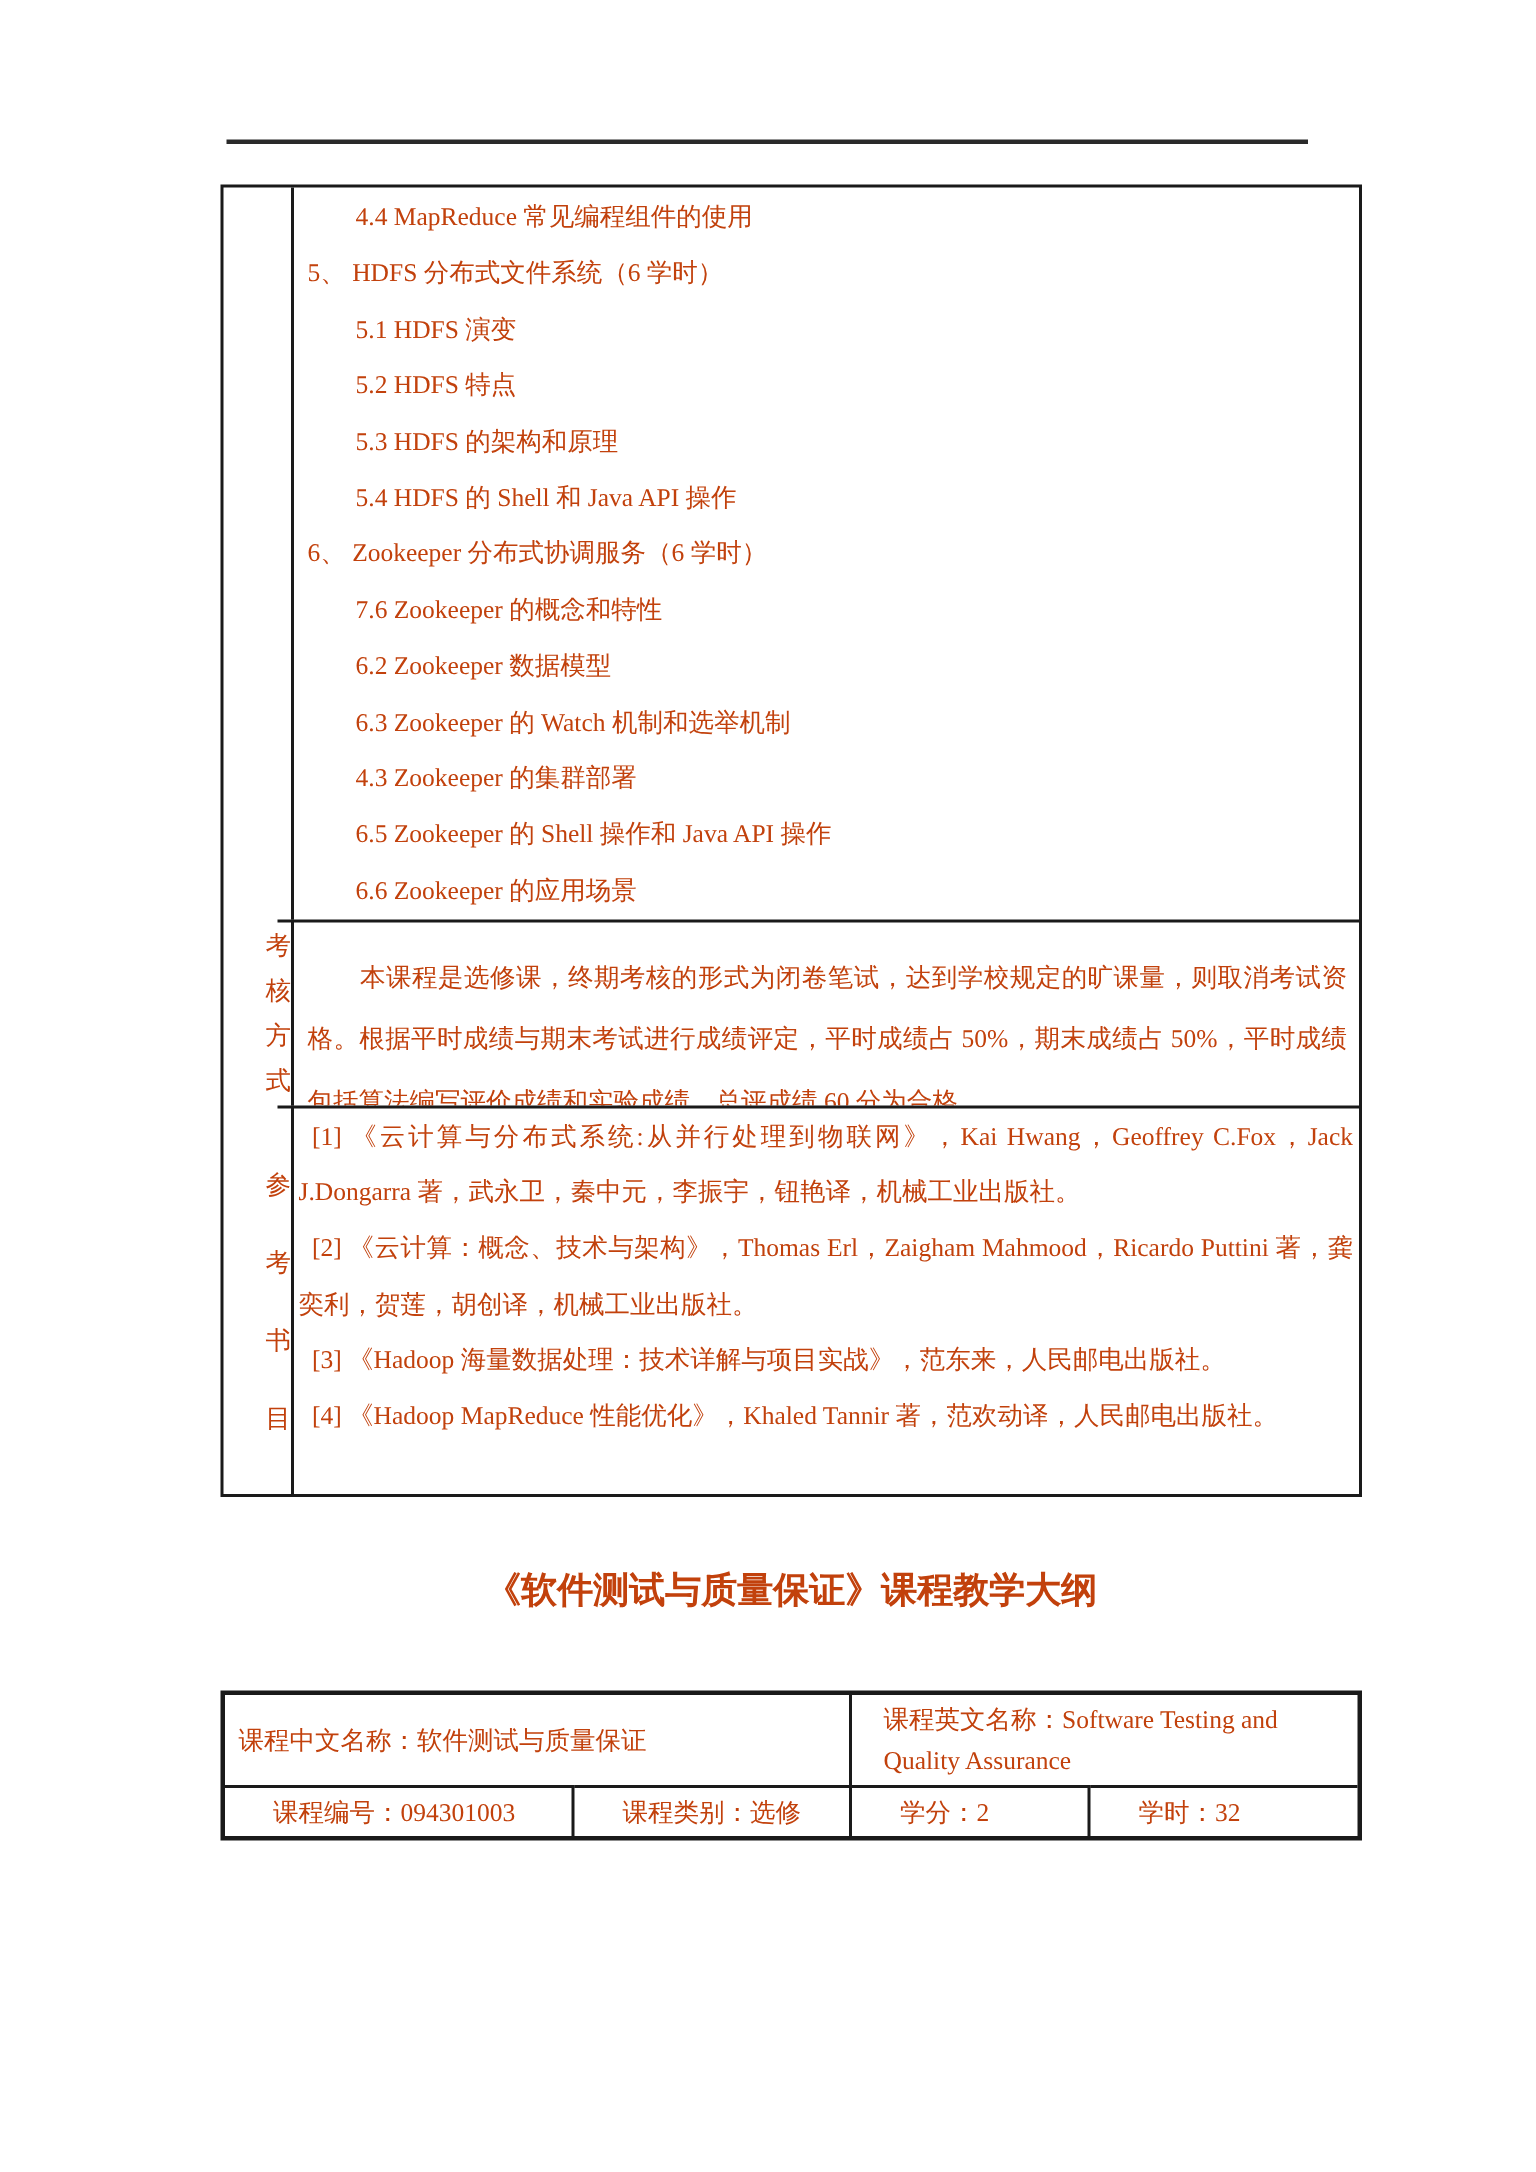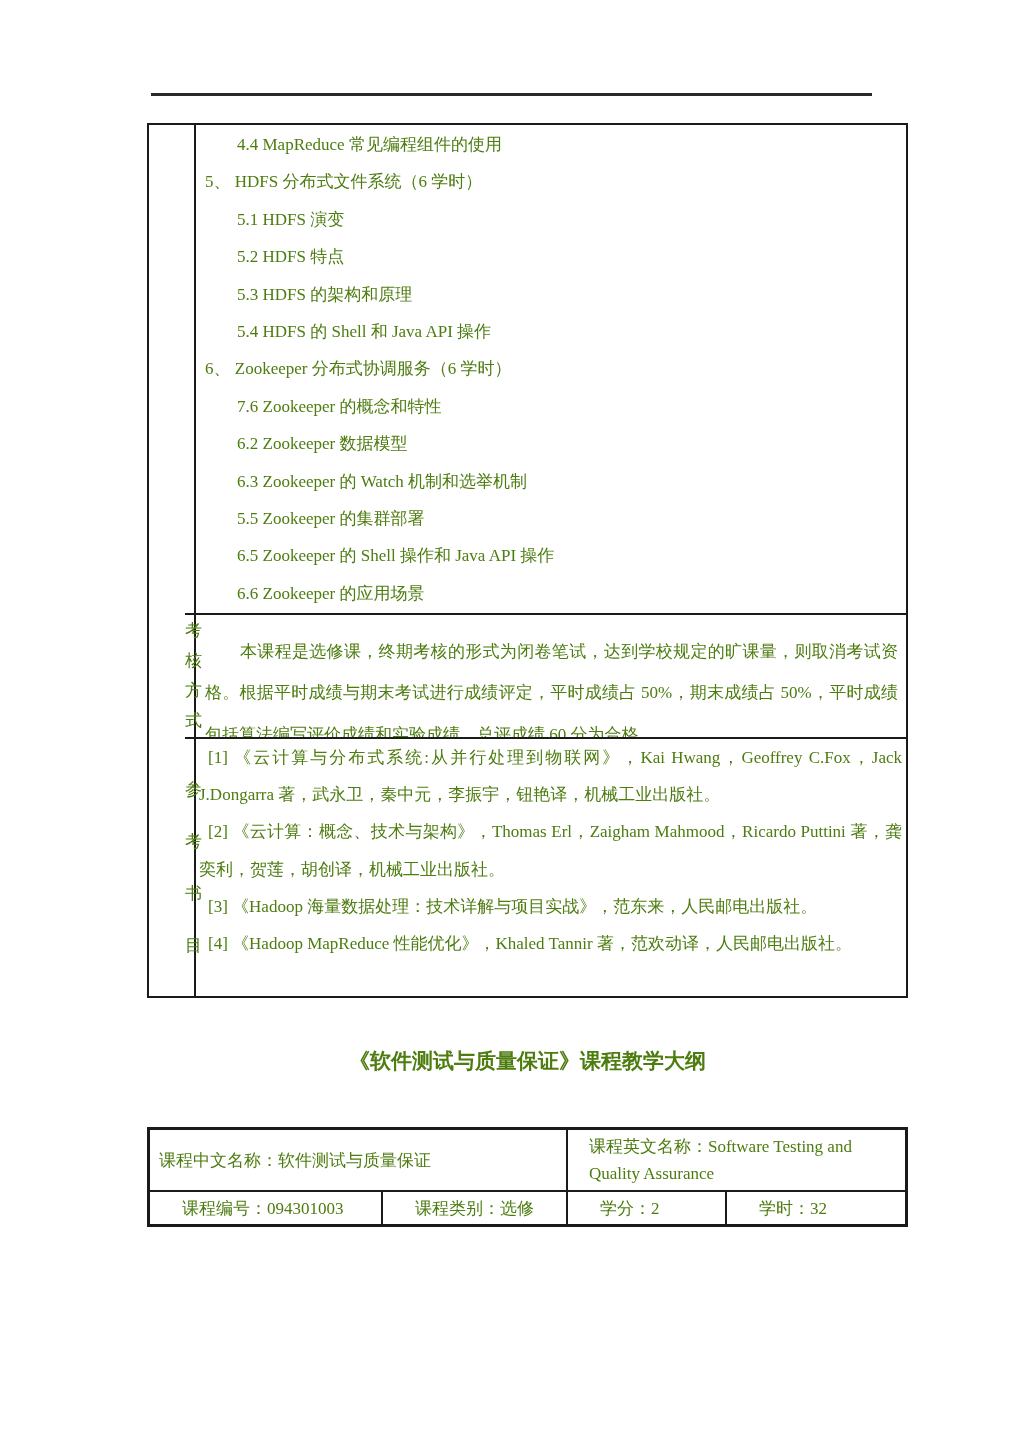--- a/index.html
+++ b/index.html
@@ -3,21 +3,21 @@
 <meta charset="utf-8">
 <style>
   * { margin: 0; padding: 0; box-sizing: border-box; }
   html, body { background: #ffffff; }
   .page {
     position: relative;
     width: 1024px;
     height: 1448px;
     background: #ffffff;
     font-family: "Liberation Serif", "DejaVu Serif", serif;
-    color: #4d7c0f;
+    color: #c2410c;
     overflow: hidden;
   }
   .header-rule {
     position: absolute;
     left: 151px; top: 93px;
     width: 721px; height: 3px;
     background: #2a2a2a;
   }
   
   .main-table {
@@ -26,21 +26,21 @@
     width: 761px; height: 875px;
     border: 2px solid #1a1a1a;
     display: grid;
     grid-template-columns: 47px 1fr;
     grid-template-rows: 488px 124px 1fr;
   }
   .label-cell {
     border-right: 2px solid #1a1a1a;
     display: flex;
     align-items: center;
-    justify-content: flex-start;
+    justify-content: flex-end;
     font-size: 17px;
     margin-left: 36px;
   }
   .content-cell { overflow: hidden; }
   .row2-start { border-top: 2px solid #1a1a1a; }
   .vertical-label {
     display: block;
     width: 19px;
     word-break: break-all;
     text-align: center;
@@ -68,21 +68,21 @@
     line-height: 37.2px;
     text-indent: 9px;
     text-align: justify;
   }
   
   .section-title {
     position: absolute;
     left: 147px; top: 1046px;
     width: 761px;
     text-align: center;
-    font-size: 21px;
+    font-size: 24px;
     font-weight: bold;
     line-height: 30px;
   }
   .info-table {
     position: absolute;
     left: 147px; top: 1127px;
     width: 761px; height: 100px;
     border: 3px solid #1a1a1a;
     display: grid;
     grid-template-columns: 233px 185px 159px 1fr;
@@ -114,21 +114,21 @@
         <div class="outline-line lvl2">4.4 MapReduce 常见编程组件的使用</div>
         <div class="outline-line lvl1">5、 HDFS 分布式文件系统（6 学时）</div>
         <div class="outline-line lvl2">5.1 HDFS 演变</div>
         <div class="outline-line lvl2">5.2 HDFS 特点</div>
         <div class="outline-line lvl2">5.3 HDFS 的架构和原理</div>
         <div class="outline-line lvl2">5.4 HDFS 的 Shell 和 Java API 操作</div>
         <div class="outline-line lvl1">6、 Zookeeper 分布式协调服务（6 学时）</div>
         <div class="outline-line lvl2">7.6 Zookeeper 的概念和特性</div>
         <div class="outline-line lvl2">6.2 Zookeeper 数据模型</div>
         <div class="outline-line lvl2">6.3 Zookeeper 的 Watch 机制和选举机制</div>
-        <div class="outline-line lvl2">5.5 Zookeeper 的集群部署</div>
+        <div class="outline-line lvl2">4.3 Zookeeper 的集群部署</div>
         <div class="outline-line lvl2">6.5 Zookeeper 的 Shell 操作和 Java API 操作</div>
         <div class="outline-line lvl2">6.6 Zookeeper 的应用场景</div>
       </div>
 
     <div class="label-cell row2-start">
       <span class="vertical-label vl-tight">考核方式</span>
     </div>
     <div class="content-cell row2-start">
       <div class="assessment-text">本课程是选修课，终期考核的形式为闭卷笔试，达到学校规定的旷课量，则取消考试资格。根据平时成绩与期末考试进行成绩评定，平时成绩占 50%，期末成绩占 50%，平时成绩包括算法编写评价成绩和实验成绩。总评成绩 60 分为合格。</div>
     </div>

